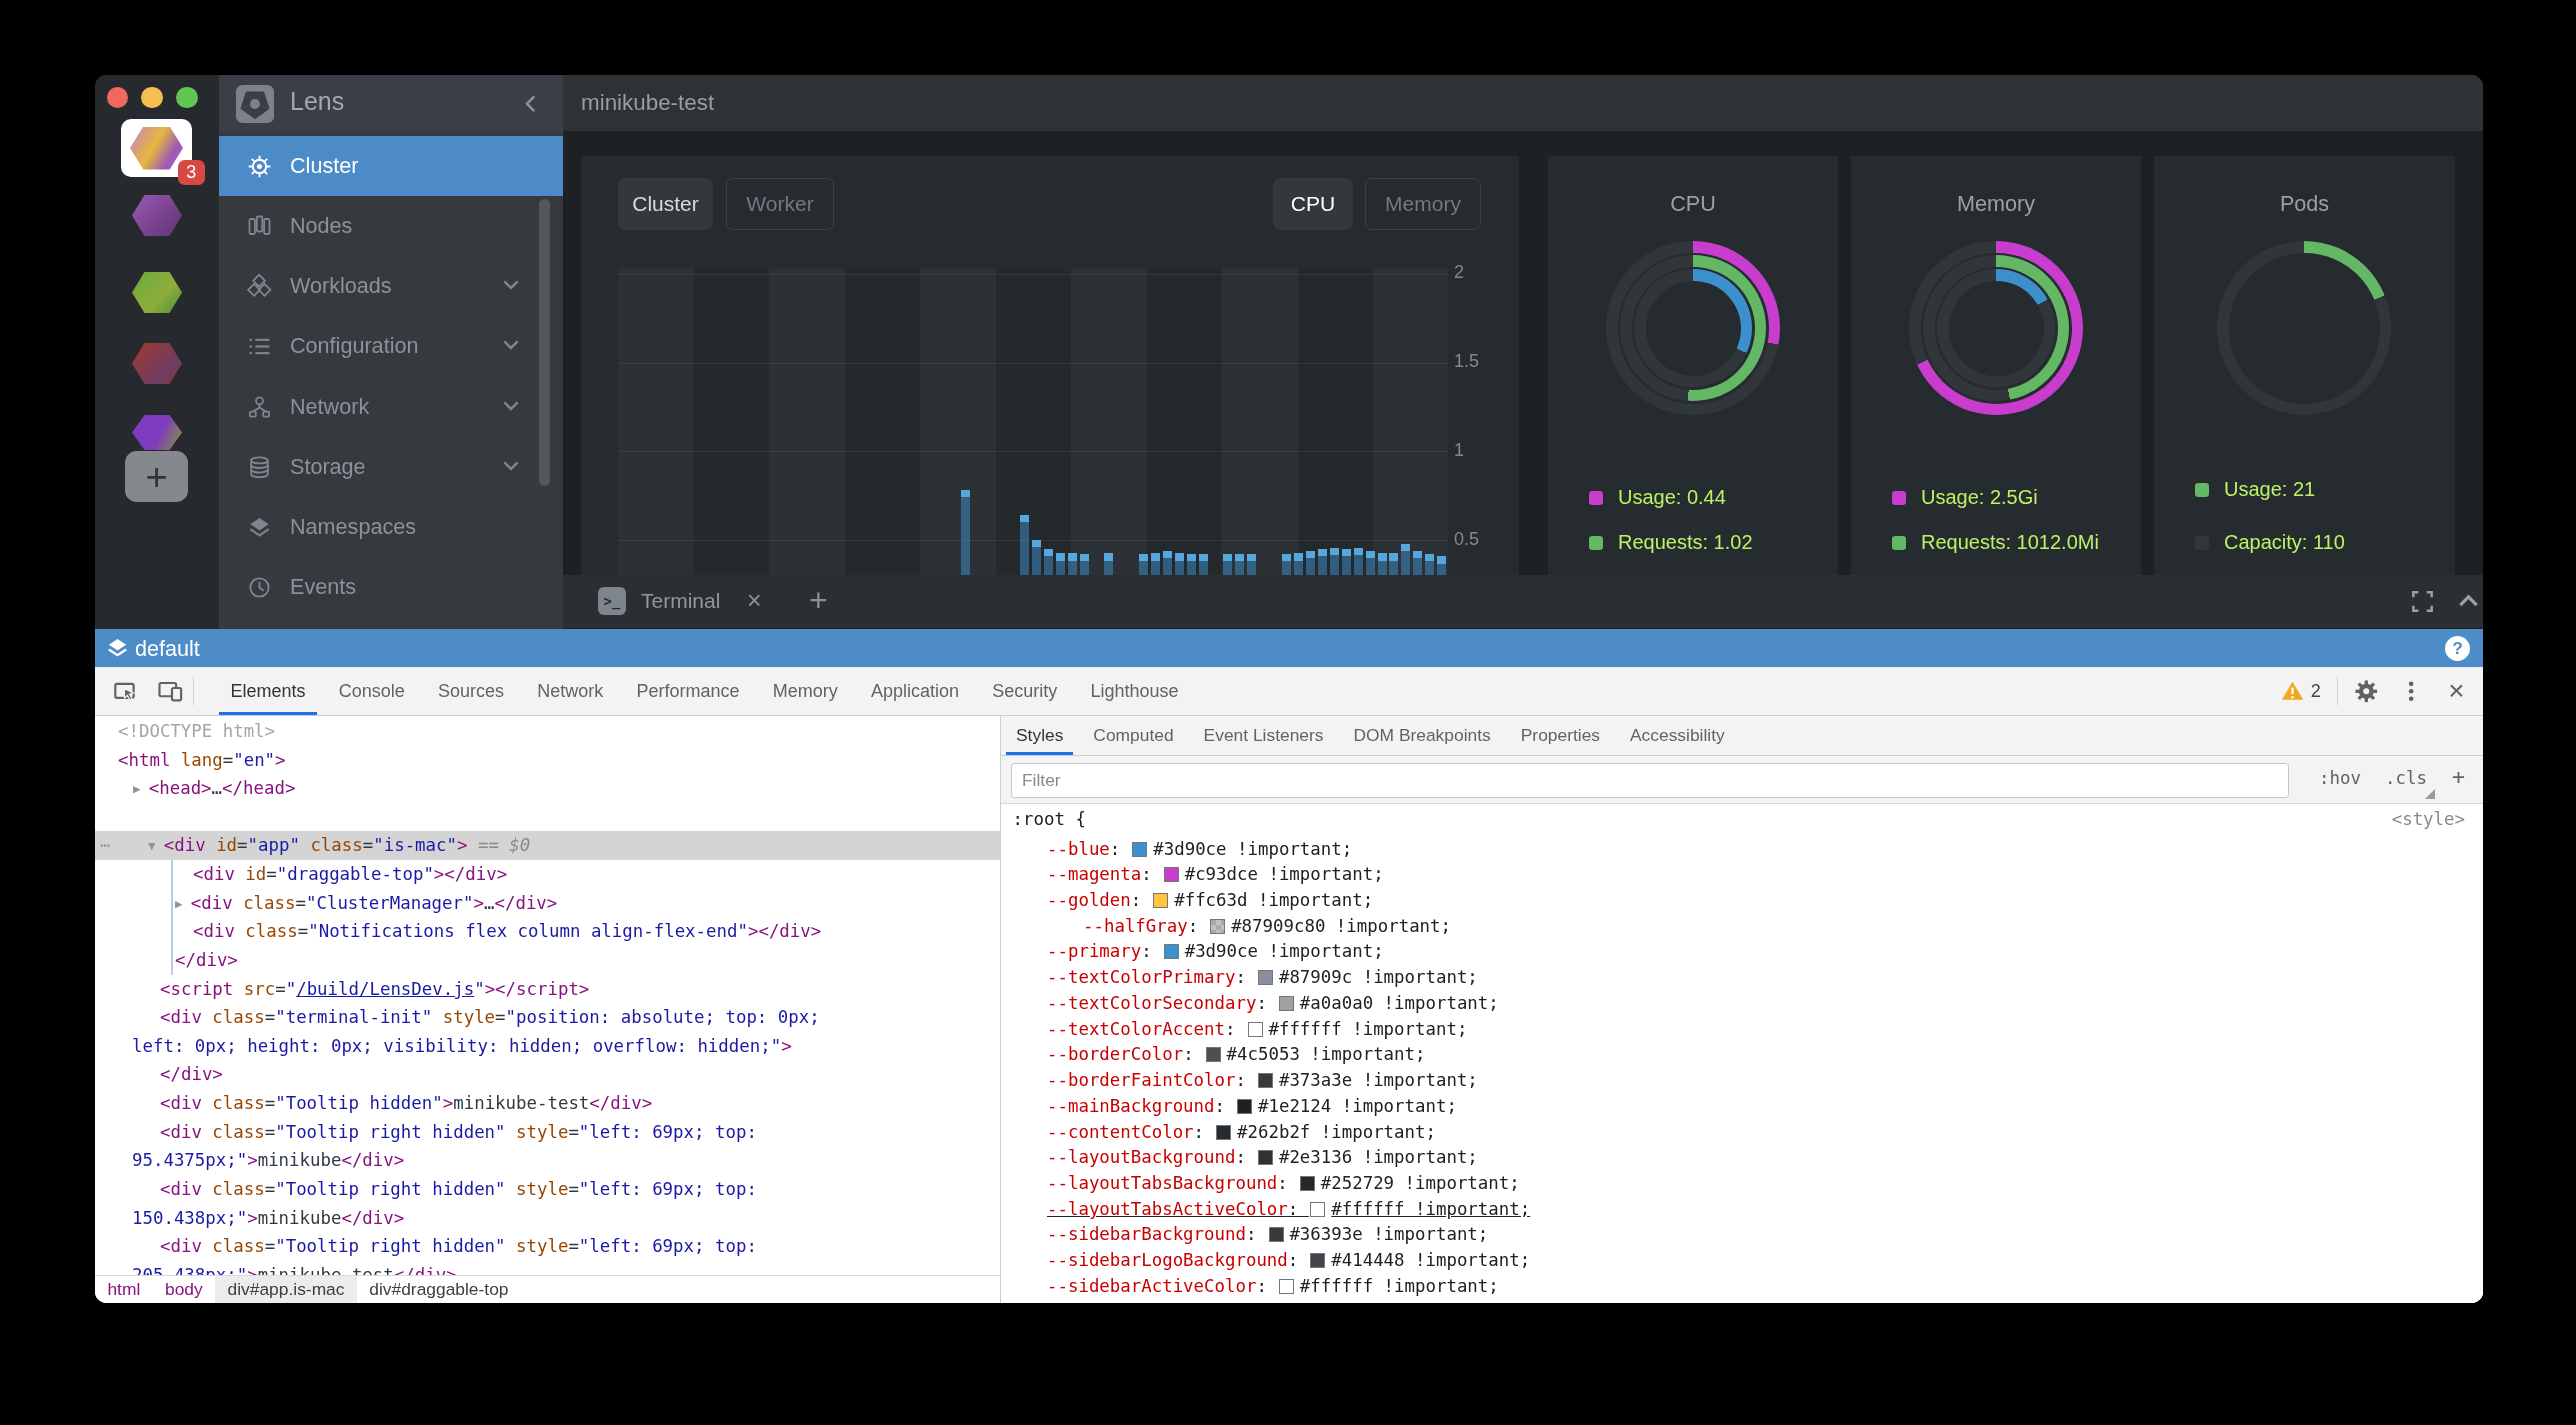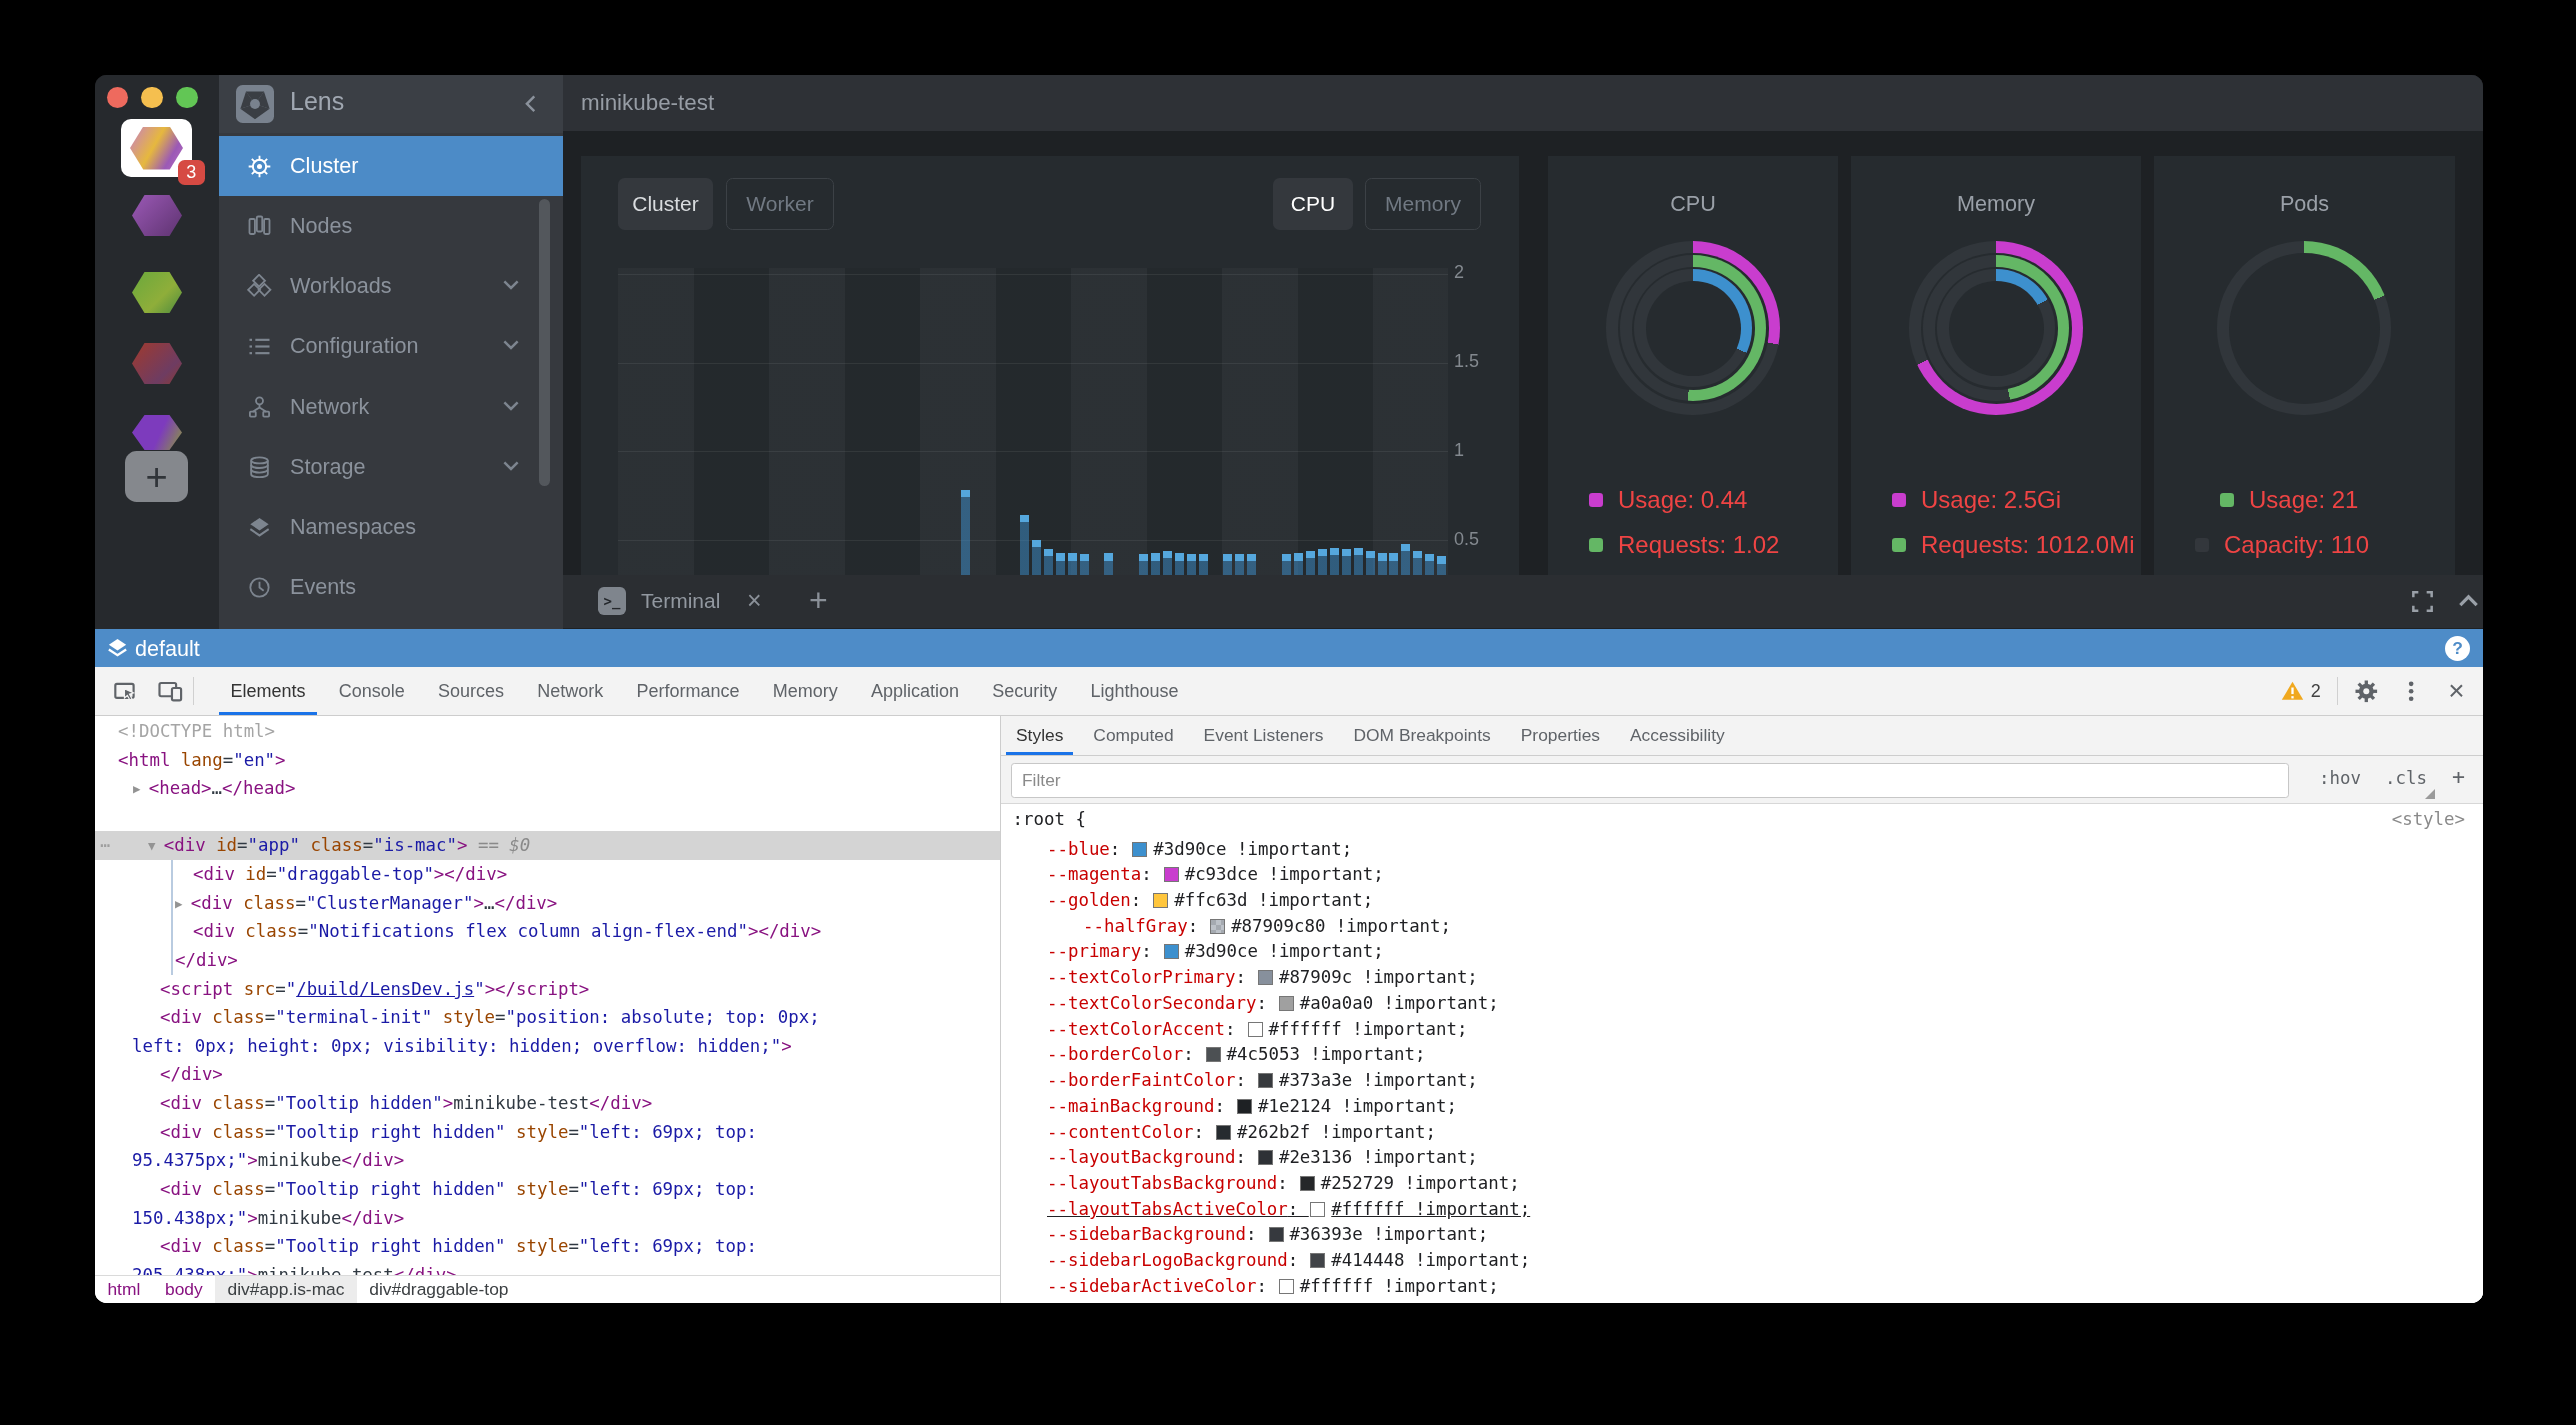--- a/index.html
+++ b/index.html
@@ -47,21 +47,21 @@
   .gline{position:absolute;left:0;width:830px;height:0.8px;background:rgba(255,255,255,0.07);}
   .ytick{position:absolute;left:873px;font-size:18px;color:#83898f;}
   .bar{position:absolute;width:9px;}
   
   .donutTitle{position:absolute;left:0;width:100%;top:35px;text-align:center;font-size:21.6px;color:#9aa0a8;}
   .ringBox{position:absolute;top:85px;}
   .ring,.cover{position:absolute;border-radius:50%;}
   .cover{background:#262b2f;}
   .legendRow{position:absolute;left:41px;display:flex;align-items:center;}
   .legendRow .sw{width:14px;height:14px;border-radius:3.3px;margin-right:15px;}
-  .legendRow .tx{font-size:24px;color:#ef4444;}
+  .legendRow .tx{font-size:20px;color:#bef264;}
   
   #termBar{position:absolute;left:468px;top:500px;width:1920px;height:53px;background:#2b2e32;}
   #termIcon{position:absolute;left:35px;top:12.4px;width:28px;height:28px;background:#7f858d;border-radius:5.8px;
     color:#24272b;font-family:"DejaVu Sans Mono",monospace;font-size:14px;font-weight:bold;
     display:flex;align-items:center;justify-content:center;}
   #termLabel{position:absolute;left:78px;top:14px;font-size:21px;color:#9298a0;}
   #termClose{position:absolute;left:184px;top:10.8px;font-size:25px;color:#8a9098;}
   #termAdd{position:absolute;left:246px;top:6.6px;font-size:32px;font-weight:200;color:#8a9098;}
   
   #blueBar{position:absolute;left:0;top:554px;width:2388px;height:38px;background:#4e8cc8;}
@@ -388,21 +388,21 @@
               <div class="sw" style="background: rgb(100, 183, 101);"></div>
               <div class="tx">Requests: 1012.0Mi</div>
             </div>
           </div>
           <div class="card" style="left: 1591px; width: 301px; height: 419px;">
             <div class="donutTitle">Pods</div>
             <div class="ringBox" style="left: 63px; width: 174px; height: 174px;">
               <div class="ring" style="top: 0px; left: 0px; height: 174px; width: 174px; background: conic-gradient(rgb(100, 183, 101) 0deg, rgb(100, 183, 101) 68deg, rgb(49, 54, 59) 0deg, rgb(49, 54, 59) 360deg);"></div>
               <div class="cover" style="top: 11.6px; left: 11.6px; height: 151px; width: 151px;"></div>
             </div>
-            <div class="legendRow" style="top: 330px; margin-left: 25px;">
+            <div class="legendRow" style="top: 322px;">
               <div class="sw" style="background: rgb(100, 183, 101);"></div>
               <div class="tx">Usage: 21</div>
             </div>
             <div class="legendRow" style="top: 375px;">
               <div class="sw" style="background: rgb(51, 55, 60);"></div>
               <div class="tx">Capacity: 110</div>
             </div>
           </div>
         </div>
 

